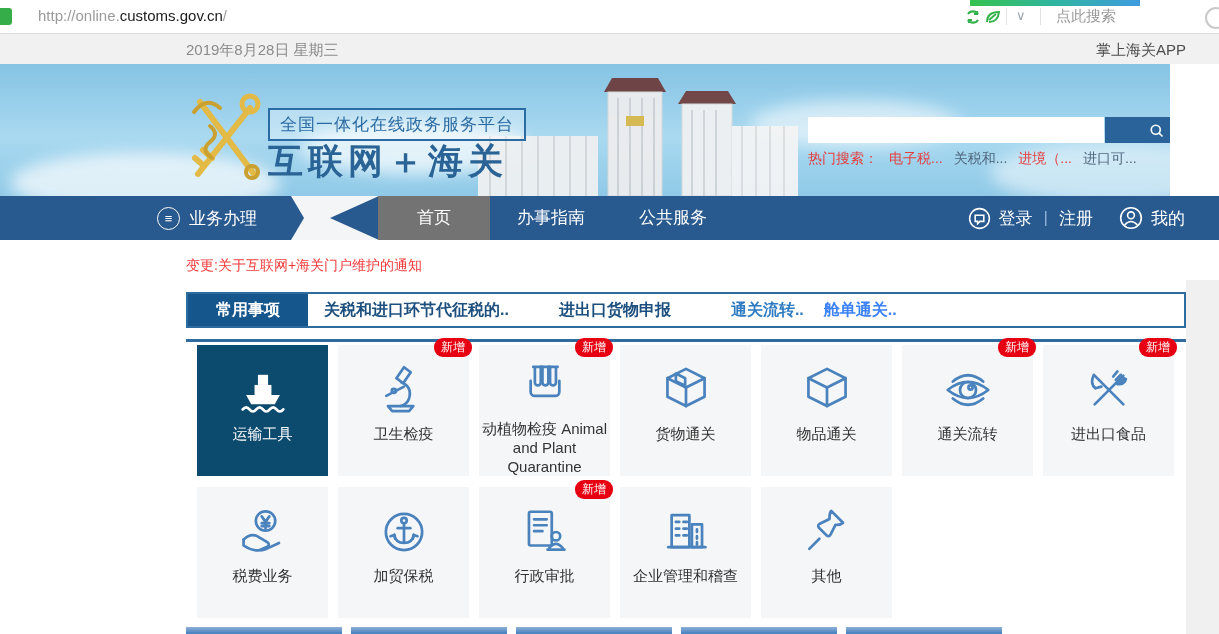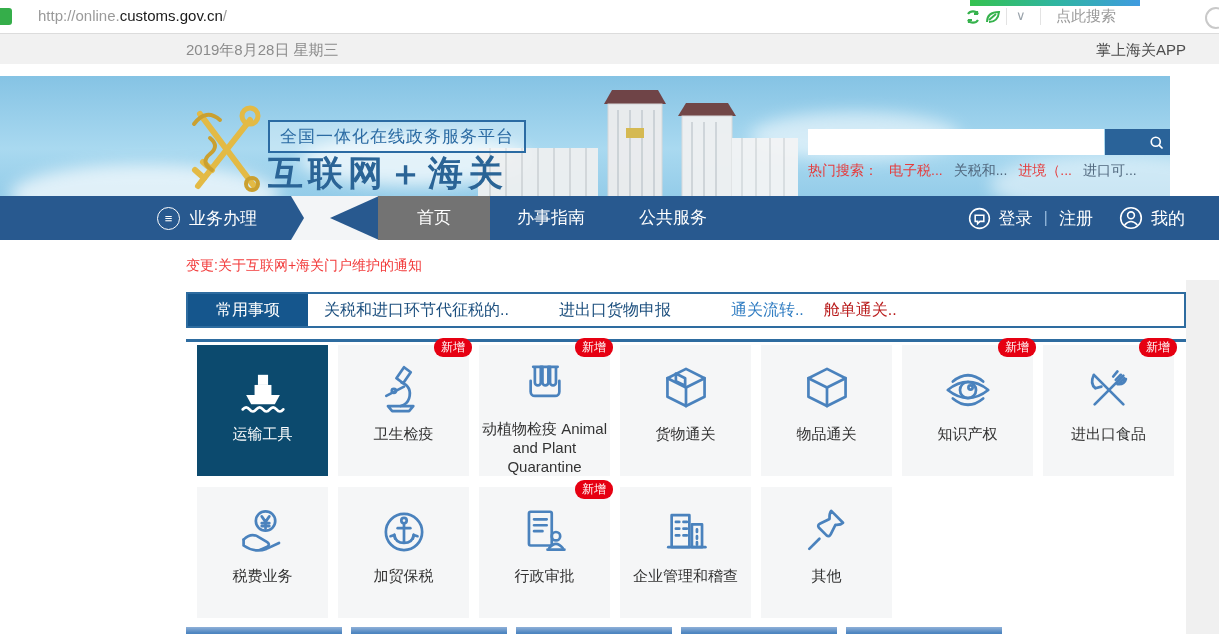--- a/index.html
+++ b/index.html
@@ -18,21 +18,21 @@
   .topstrip{position:absolute;left:970px;top:0;width:170px;height:6px;
             background:linear-gradient(90deg,#35c24f,#2fb5a0,#3f9be0);}
   .corner-circle{position:absolute;right:-8px;top:7px;width:18px;height:18px;border:2px solid #c9c9c9;border-radius:50%;}
 
   
   .datebar{position:absolute;top:34px;left:0;width:1219px;height:30px;background:#f1f1f1;}
   .date{position:absolute;left:186px;top:7px;font-size:15px;color:#8b8b8b;}
   .applink{position:absolute;right:33px;top:7px;font-size:15px;color:#4d4d4d;cursor:pointer;}
 
   
-  .hero{position:absolute;top:76px;left:0;width:1170px;height:132px;overflow:hidden;
+  .hero{position:absolute;top:64px;left:0;width:1170px;height:132px;overflow:hidden;
         background:linear-gradient(180deg,#85c3e4 0%,#a9d9f0 55%,#8fc9e7 100%);}
   .cloud{position:absolute;background:#fff;border-radius:50%;filter:blur(8px);opacity:.7;}
   .bldg{position:absolute;left:468px;top:0;opacity:.95;filter:blur(.5px);}
   .emblem{position:absolute;left:184px;top:22px;}
   .plat-badge{position:absolute;left:268px;top:44px;border:2px solid #2b6ba3;color:#2b6ba3;
               font-size:17px;padding:3px 10px;letter-spacing:1px;background:rgba(255,255,255,.3);white-space:nowrap;}
   .site-title{position:absolute;left:268px;top:74px;font-size:35px;font-weight:700;color:#2a6496;letter-spacing:5px;white-space:nowrap;}
   .search-input{position:absolute;left:808px;top:53px;width:282px;height:26px;border:0;background:#fff;
                 padding:0 7px;font-size:14px;outline:none;}
   .search-btn{position:absolute;left:1105px;top:53px;width:87px;height:26px;background:#2a6399;color:#fff;border:0;
@@ -57,21 +57,21 @@
   .nav-right .icn{color:#fff;display:flex;align-items:center;}
   .nav-right .lbl{margin-left:8px;cursor:pointer;}
   .nav-right .bar{margin:0 11px;color:#8fb3d8;}
   .nav-right .grp2{margin-left:26px;display:flex;align-items:center;}
 
   
   .notice{position:absolute;left:186px;top:257px;font-size:14px;color:#f23a3a;cursor:pointer;}
 
   
   .cattabs{position:absolute;left:186px;top:292px;width:1000px;height:36px;border:2px solid #2e6ca0;background:#fff;
-           box-sizing:border-box;display:flex;align-items:center;}
+           box-sizing:border-box;display:flex;align-items:center;font-weight:bold;}
   .cattab{font-size:16px;color:#1c4f7e;cursor:pointer;white-space:nowrap;}
   .cattab.active{height:100%;background:#15568d;color:#fff;display:flex;align-items:center;padding:0 28px;}
   .gridline{position:absolute;left:186px;top:339px;width:1000px;height:3px;background:#2e6ca0;}
 
   
   .tiles{position:absolute;left:197px;top:345px;width:990px;}
   .trow{display:flex;gap:10px;margin-bottom:11px;}
   .tile{width:131px;height:131px;background:#f5f6f7;position:relative;display:flex;flex-direction:column;
         align-items:center;box-sizing:border-box;cursor:pointer;}
   .tile.active{background:#0c4a6e;}
@@ -225,21 +225,21 @@
     </div>
   </div>
 
   <div class="notice">变更:关于互联网+海关门户维护的通知</div>
 
   <div class="cattabs" id="catTabs">
       <div class="cattab active">常用事项</div>
       <div class="cattab" style="margin-left: 16px; color: rgb(28, 79, 126);">关税和进口环节代征税的..</div>
       <div class="cattab" style="margin-left: 50px; color: rgb(28, 79, 126);">进出口货物申报</div>
       <div class="cattab" style="margin-left: 60px; color: rgb(47, 124, 194);">通关流转..</div>
-      <div class="cattab" style="margin-left: 20px; color: #b91c1c;">舱单通关..</div>
+      <div class="cattab" style="margin-left: 20px; color: #3b82f6;">舱单通关..</div>
     </div>
   <div class="gridline"></div>
 
   <div class="tiles" id="tiles">
       <div class="trow">
         <div class="tile active">
           <div class="ticon">
             <svg width="54" height="54" viewBox="0 0 64 64">
               <path d="M12 38 h40 l-6 11 H18 Z" fill="currentColor" stroke="none"></path>
               <path d="M22 38 V26 h20 v12 Z" fill="currentColor" stroke="none"></path>
@@ -308,21 +308,21 @@
             <svg width="54" height="54" viewBox="0 0 64 64">
               <g fill="none" stroke="currentColor" stroke-width="3.2" stroke-linecap="round" stroke-linejoin="round">
                 <path d="M8 32 Q32 13 56 32 Q32 51 8 32 Z"></path>
                 <circle cx="32" cy="32" r="9.5"></circle>
                 <circle cx="35" cy="29" r="2.5"></circle>
                 <path d="M14 22 Q32 7 50 22"></path>
                 <path d="M14 42 Q32 57 50 42"></path>
               </g>
             </svg>
           </div>
-          <div class="tlabel">知识产权</div>
+          <div class="tlabel">通关流转</div>
           <span class="nbadge">新增</span>
         </div>
         <div class="tile">
           <div class="ticon">
             <svg width="54" height="54" viewBox="0 0 64 64">
               <g fill="none" stroke="currentColor" stroke-width="3.2" stroke-linecap="round" stroke-linejoin="round">
                 <path d="M15 15 L49 49"></path>
                 <path d="M14 14 q-5 11 2 16 l7 -2"></path>
                 <path d="M49 15 L15 49"></path>
                 <path d="M42 10 l-5 6 M46 14 l-6 6 M50 18 l-6 6 M52 19 q-2 7 -10 6"></path>

